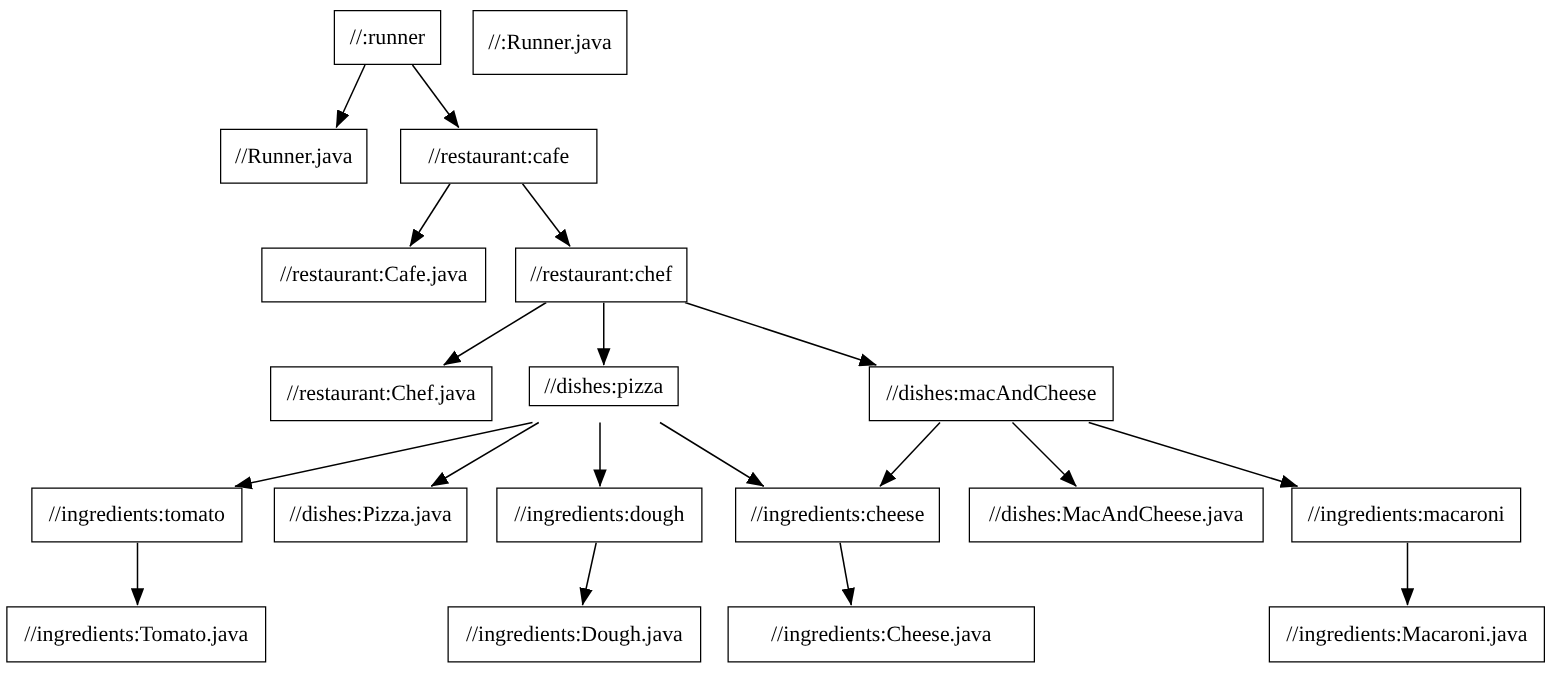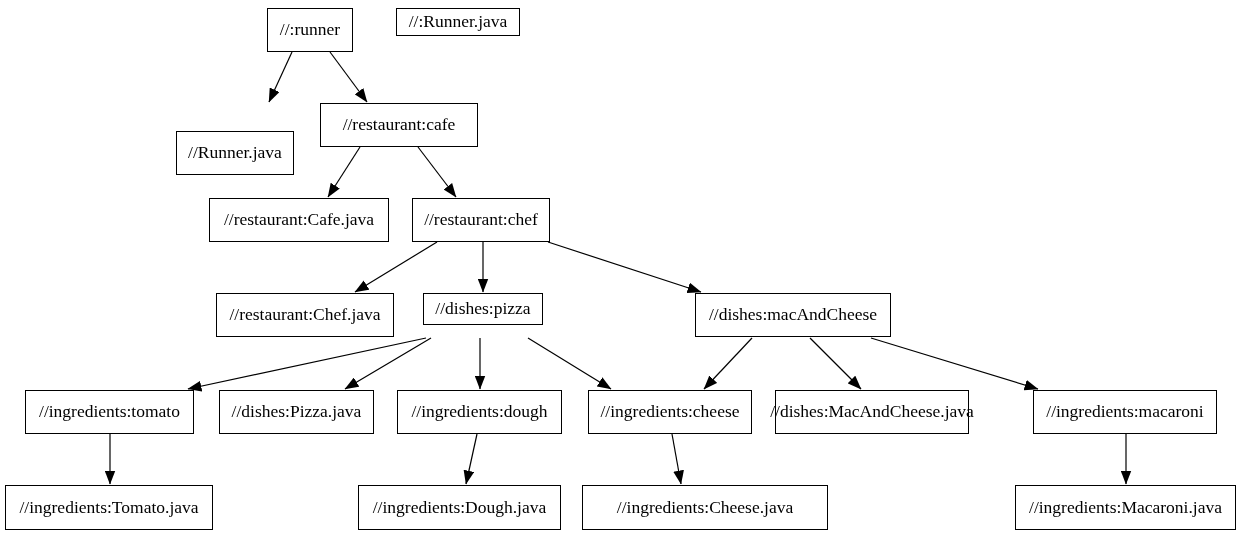--- a/index.html
+++ b/index.html
@@ -69,24 +69,24 @@
         <line x1="110" y1="434" x2="110" y2="484" marker-end="url(#arrow)"></line>
         <line x1="477" y1="434" x2="466" y2="484" marker-end="url(#arrow)"></line>
         <line x1="672" y1="434" x2="681" y2="484" marker-end="url(#arrow)"></line>
         <line x1="1126" y1="434" x2="1126" y2="484" marker-end="url(#arrow)"></line>
       </g>
   </svg>
   <div id="nodes">
       <div class="node" style="left: 267px; top: 8px; width: 86px; height: 44px;">
         <span>//:runner</span>
       </div>
-      <div class="node" style="left: 378px; top: 8px; width: 124px; height: 28px; margin-left: 18px;">
+      <div class="node" style="left: 378px; top: 8px; width: 124px; height: 52px;">
         <span>//:Runner.java</span>
       </div>
-      <div class="node" style="left: 176px; top: 103px; width: 118px; height: 44px; margin-top: 28px;">
+      <div class="node" style="left: 176px; top: 103px; width: 118px; height: 44px;">
         <span>//Runner.java</span>
       </div>
       <div class="node" style="left: 320px; top: 103px; width: 158px; height: 44px;">
         <span>//restaurant:cafe</span>
       </div>
       <div class="node" style="left: 209px; top: 198px; width: 180px; height: 44px;">
         <span>//restaurant:Cafe.java</span>
       </div>
       <div class="node" style="left: 412px; top: 198px; width: 138px; height: 44px;">
         <span>//restaurant:chef</span>
@@ -105,21 +105,21 @@
       </div>
       <div class="node" style="left: 219px; top: 390px; width: 155px; height: 44px;">
         <span>//dishes:Pizza.java</span>
       </div>
       <div class="node" style="left: 397px; top: 390px; width: 165px; height: 44px;">
         <span>//ingredients:dough</span>
       </div>
       <div class="node" style="left: 588px; top: 390px; width: 164px; height: 44px; text-align: center;">
         <span>//ingredients:cheese</span>
       </div>
-      <div class="node" style="left: 775px; top: 390px; width: 194px; height: 44px;">
+      <div class="node" style="left: 775px; top: 390px; width: 236px; height: 44px;">
         <span>//dishes:MacAndCheese.java</span>
       </div>
       <div class="node" style="left: 1033px; top: 390px; width: 184px; height: 44px;">
         <span>//ingredients:macaroni</span>
       </div>
       <div class="node" style="left: 5px; top: 485px; width: 208px; height: 45px;">
         <span>//ingredients:Tomato.java</span>
       </div>
       <div class="node" style="left: 358px; top: 485px; width: 203px; height: 45px;">
         <span>//ingredients:Dough.java</span>

